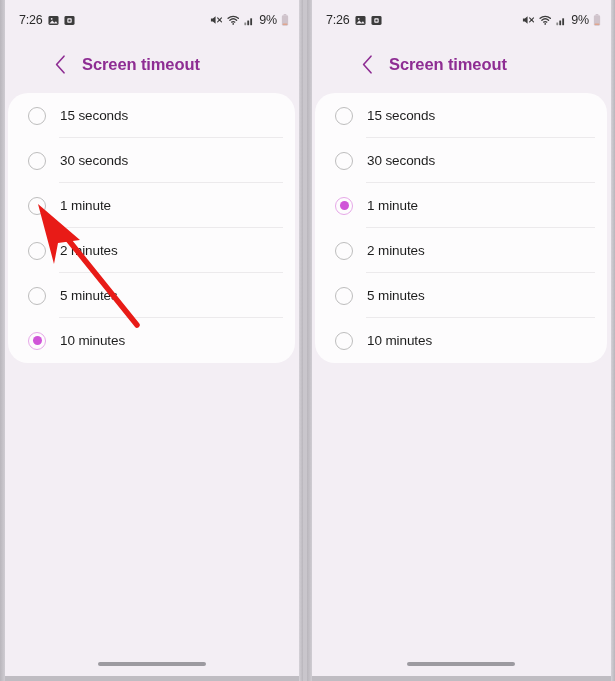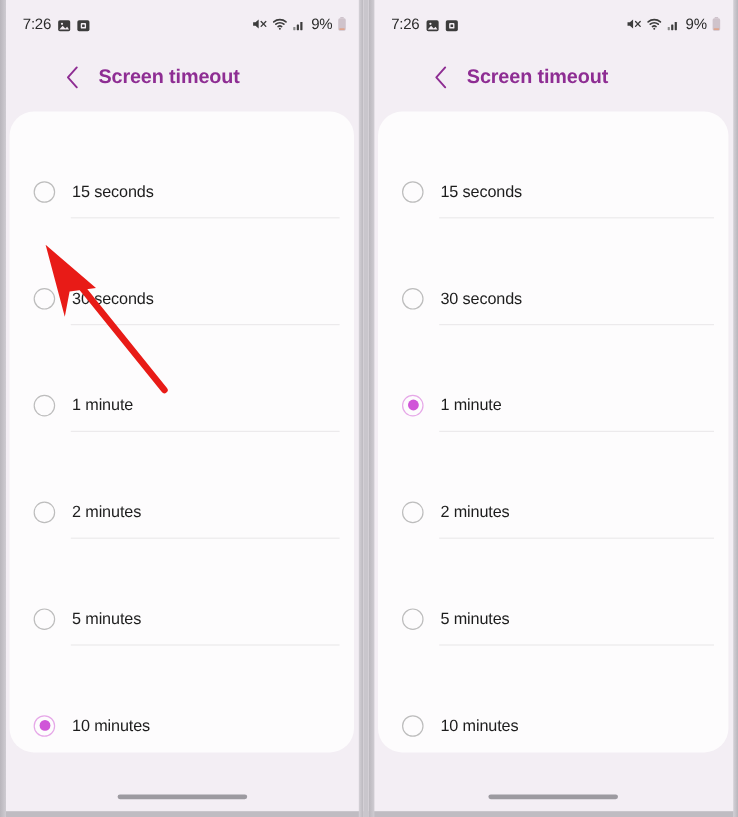--- a/index.html
+++ b/index.html
@@ -48,21 +48,21 @@
   .statusbar {
     position: relative;
     height: 40px;
     display: flex;
     align-items: center;
     justify-content: space-between;
     padding: 0 14px 0 19px;
   }
   .status-left {
     display: flex;
-    align-items: flex-end;
+    align-items: center;
     gap: 5px;
   }
   .clock {
     font-size: 12.5px;
     color: #2b2b2b;
     letter-spacing: -0.2px;
   }
   .status-right {
     display: flex;
     align-items: center;
@@ -103,21 +103,20 @@
     border-radius: 20px;
     overflow: hidden;
   }
   .row {
     position: relative;
     height: 45px;
     display: flex;
     align-items: center;
     padding-left: 20px;
     cursor: pointer;
-    margin-top: 44px;
   }
   .row .divider {
     position: absolute;
     left: 51px;
     right: 12px;
     bottom: 0;
     height: 1px;
     background: #eceaec;
   }
   .row:last-child .divider { display: none; }

